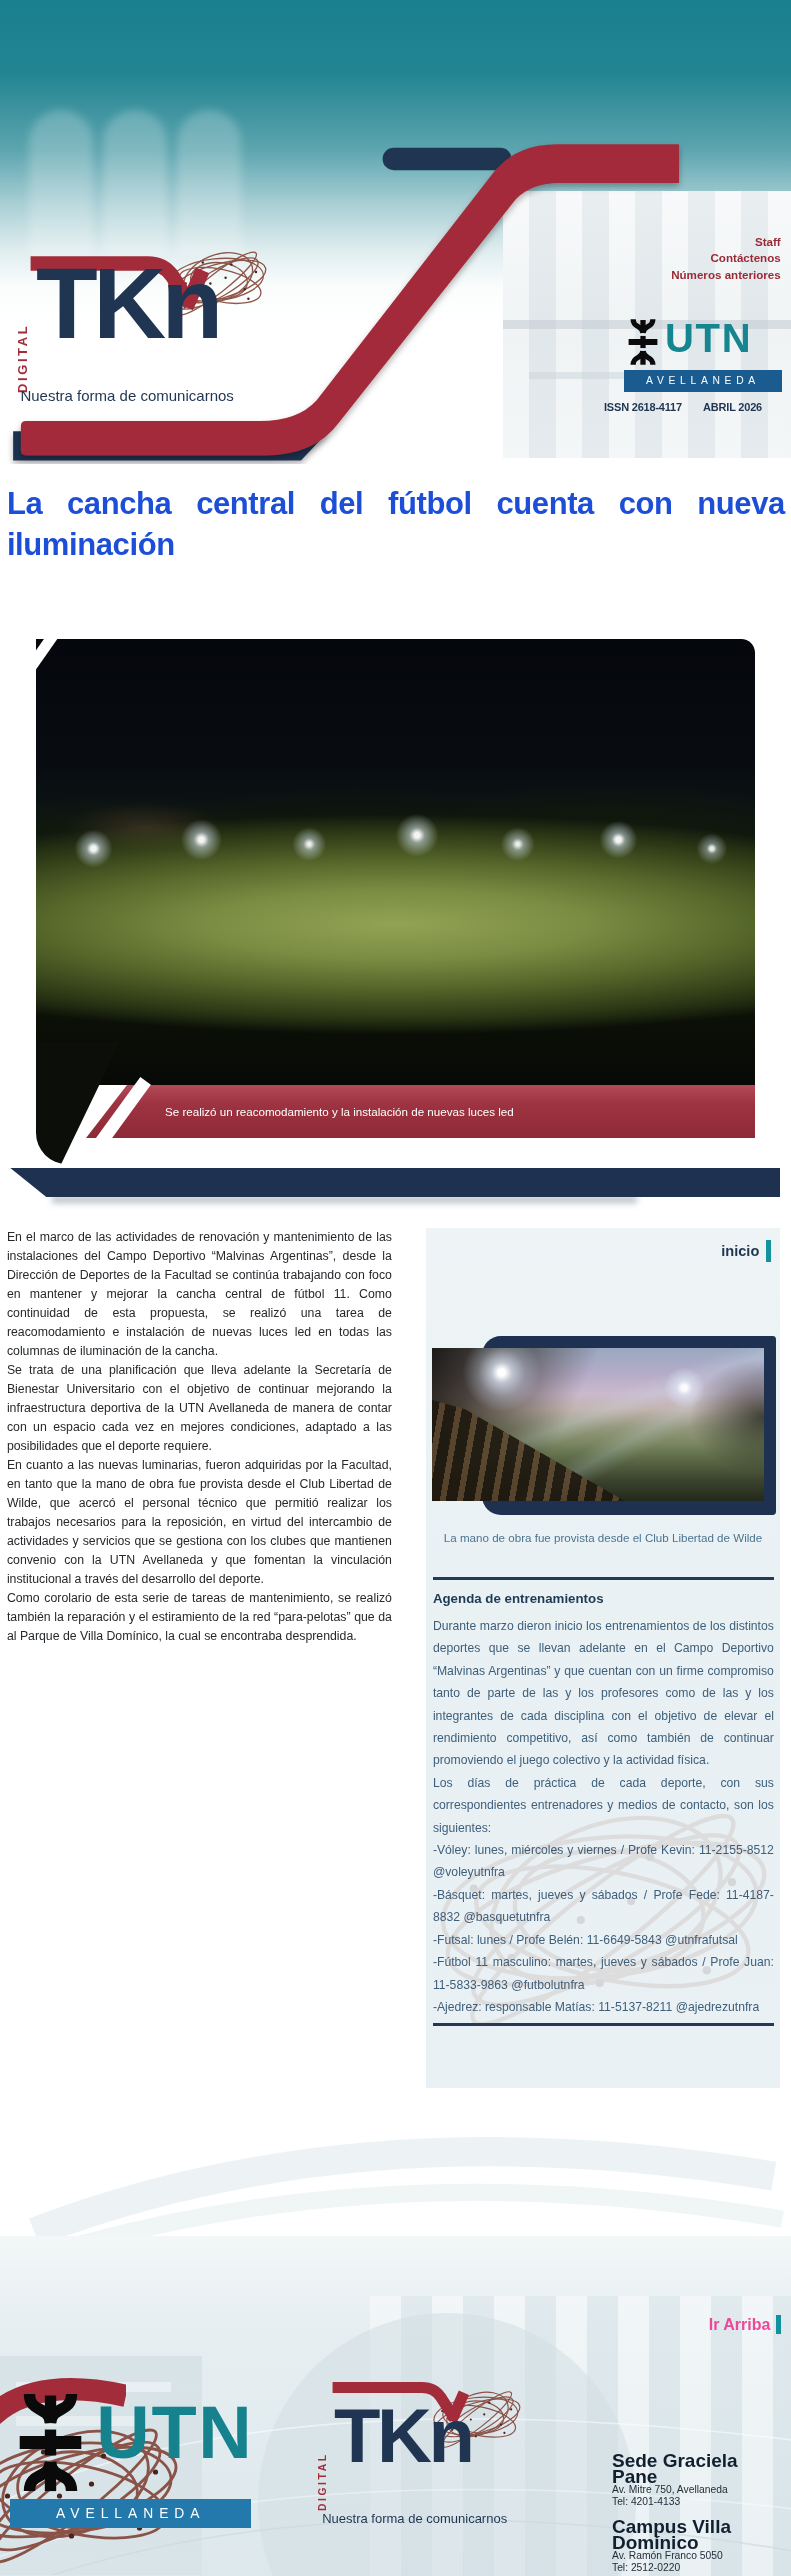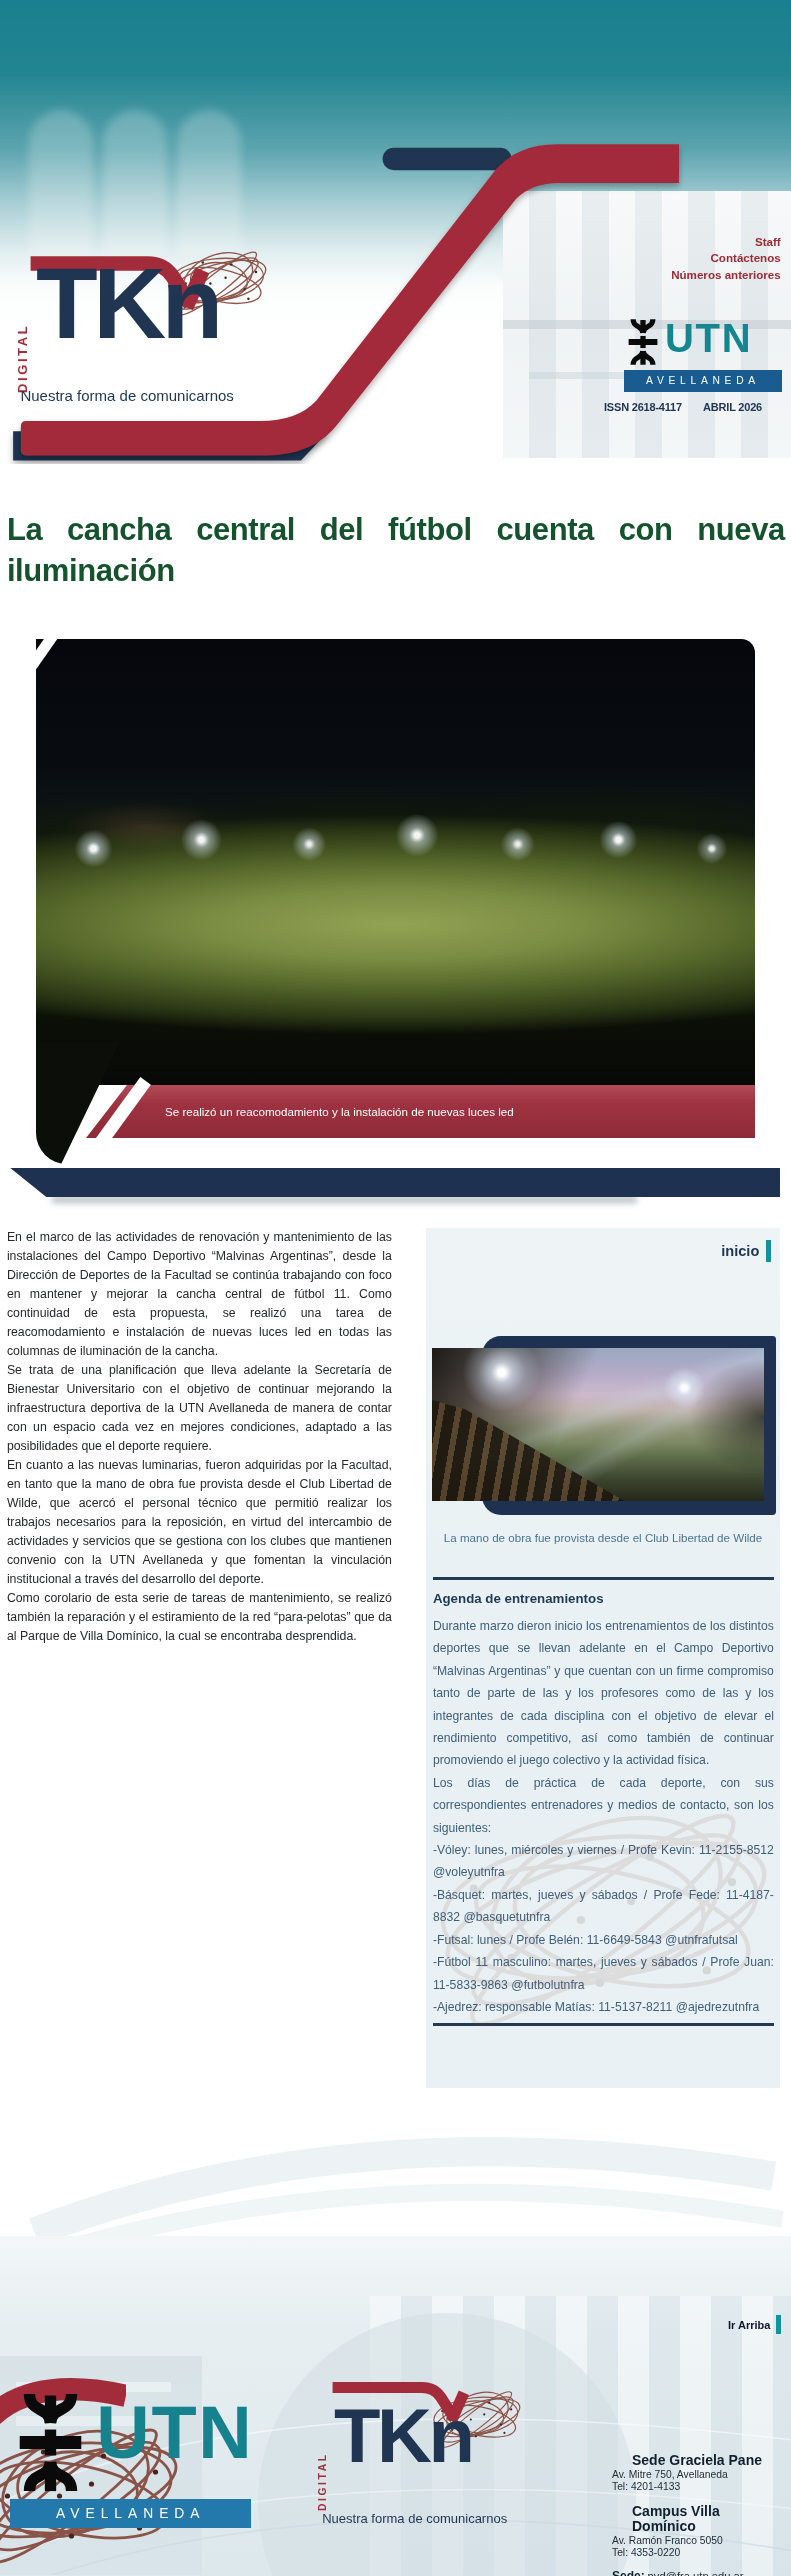--- a/index.html
+++ b/index.html
@@ -44,22 +44,22 @@
   .utn-block .campusbar{position:absolute;color:#ffffff;font-weight:400;text-align:center;}
   #utn-header{left:624px;top:315px;width:158px;height:82px;}
   #utn-header .acronym{left:41px;top:3.4px;font-size:40px;color:#15858f;}
   #utn-header .campusbar{left:0;top:55px;width:158px;height:21.5px;line-height:21.5px;font-size:10.3px;
       letter-spacing:4.7px;background:#1a5c90;}
   #issn-row{position:absolute;left:604px;top:401px;width:158px;color:#1f3551;font-weight:700;
       font-size:11px;letter-spacing:-0.2px;}
   #issn-row .date{position:absolute;right:0;top:0;}
 
   
-  #headline{position:absolute;left:6.9px;top:509px;width:778px;font-size:31px;font-weight:700;
-     color:#14532d;line-height:41px;text-align:justify;letter-spacing:-0.4px;}
+  #headline{position:absolute;left:6.9px;top:483px;width:778px;font-size:31px;font-weight:700;
+     color:#1d4ed8;line-height:41px;text-align:justify;letter-spacing:-0.4px;}
 
   
   #photo-block{position:absolute;left:36px;top:639px;width:719px;height:550px;}
   #photo-main{position:absolute;left:0;top:0;width:719px;height:446px;border-radius:0 13.8px 0 0;
     background:
       radial-gradient(circle at 8% 47%, rgba(255,255,255,.95) 0 2.6px, rgba(220,235,255,.5) 6.9px, transparent 19px),
       radial-gradient(circle at 23% 45%, rgba(255,255,255,.95) 0 2.6px, rgba(220,235,255,.5) 7.7px, transparent 20.6px),
       radial-gradient(circle at 38% 46%, rgba(255,255,255,.9) 0 1.7px, rgba(220,235,255,.45) 6px, transparent 17px),
       radial-gradient(circle at 53% 44%, rgba(255,255,255,.95) 0 2.6px, rgba(225,240,255,.5) 7.7px, transparent 21.5px),
       radial-gradient(circle at 67% 46%, rgba(255,255,255,.9) 0 1.7px, rgba(220,235,255,.45) 6px, transparent 17px),
@@ -122,28 +122,28 @@
      background:linear-gradient(180deg,#f3f7f8 0%,#e6eef1 28%,#dde8ec 100%);}
   #footer .stripes{position:absolute;left:370px;top:60px;right:0;bottom:0;opacity:.55;
      background:repeating-linear-gradient(90deg, rgba(255,255,255,.7) 0 31px, rgba(205,219,225,.55) 31px 62px);}
   #footer .ghostbuild{position:absolute;left:0;top:120px;width:202px;height:219px;opacity:.35;
      background:linear-gradient(180deg,#c3d2d9 0%,#cfdce2 100%);}
   #footer .ghostbuild .win{position:absolute;left:15.5px;top:26px;width:155px;height:10.3px;background:rgba(255,255,255,.8);}
   #footer .ghostbuild .win2{position:absolute;left:15.5px;top:60px;width:129px;height:10.3px;background:rgba(255,255,255,.7);}
   #footer .circle{position:absolute;left:258px;top:77px;width:378px;height:378px;border-radius:50%;
      background:#d4e0e5;opacity:.6;}
   #ir-arriba{position:absolute;right:10.3px;top:2315px;display:flex;align-items:center;cursor:pointer;z-index:30;}
-  #ir-arriba .lbl{color:#0f172a;font-size:11px;font-weight:700;margin-right:6px;}
+  #ir-arriba .lbl{color:#ec4899;font-size:16px;font-weight:700;margin-right:6px;}
   #ir-arriba .teal-bar{width:4.3px;height:19px;}
   #utn-footer{left:10.3px;top:2389px;width:241px;height:142px;}
   #utn-footer .acronym{left:86px;top:6.9px;font-size:74px;color:#16828e;}
   #utn-footer .campusbar{left:0;top:110px;width:241px;height:29px;line-height:29px;font-size:13.8px;
      letter-spacing:6px;background:#2379ab;}
   #footer-contact{position:absolute;left:612px;top:2453px;width:172px;color:#222e3a;font-size:10.3px;line-height:12px;}
-  #footer-contact .name{font-size:14px;font-weight:700;color:#10202f;line-height:15.5px;margin-left:20px;}
+  #footer-contact .name{font-size:19px;font-weight:700;color:#10202f;line-height:15.5px;}
   #footer-contact .grp{margin-bottom:11.2px;}
   #footer-contact .email-row{margin-top:5.2px;}
   #footer-contact .email-row b{font-size:12px;color:#10202f;}
   #footer-contact .email{font-size:11.2px;}
   .scrib-svg{position:absolute;}
 </style>
 </head>
 <body>
 
 <svg width="0" height="0" style="position:absolute">
@@ -351,21 +351,21 @@
 
   <div id="footer-contact">
     <div class="grp">
       <div class="name">Sede Graciela Pane</div>
       <div>Av. Mitre 750, Avellaneda</div>
       <div>Tel: 4201-4133</div>
     </div>
     <div class="grp">
       <div class="name">Campus Villa Domínico</div>
       <div>Av. Ramón Franco 5050</div>
-      <div>Tel: 4353-0220</div>
+      <div>Tel: 2512-0220</div>
     </div>
     <div class="email-row">
       <b>Sede:</b>
       <span class="email">pyd@fra.utn.edu.ar</span>
     </div>
   </div>
 
 </div>
 
 

